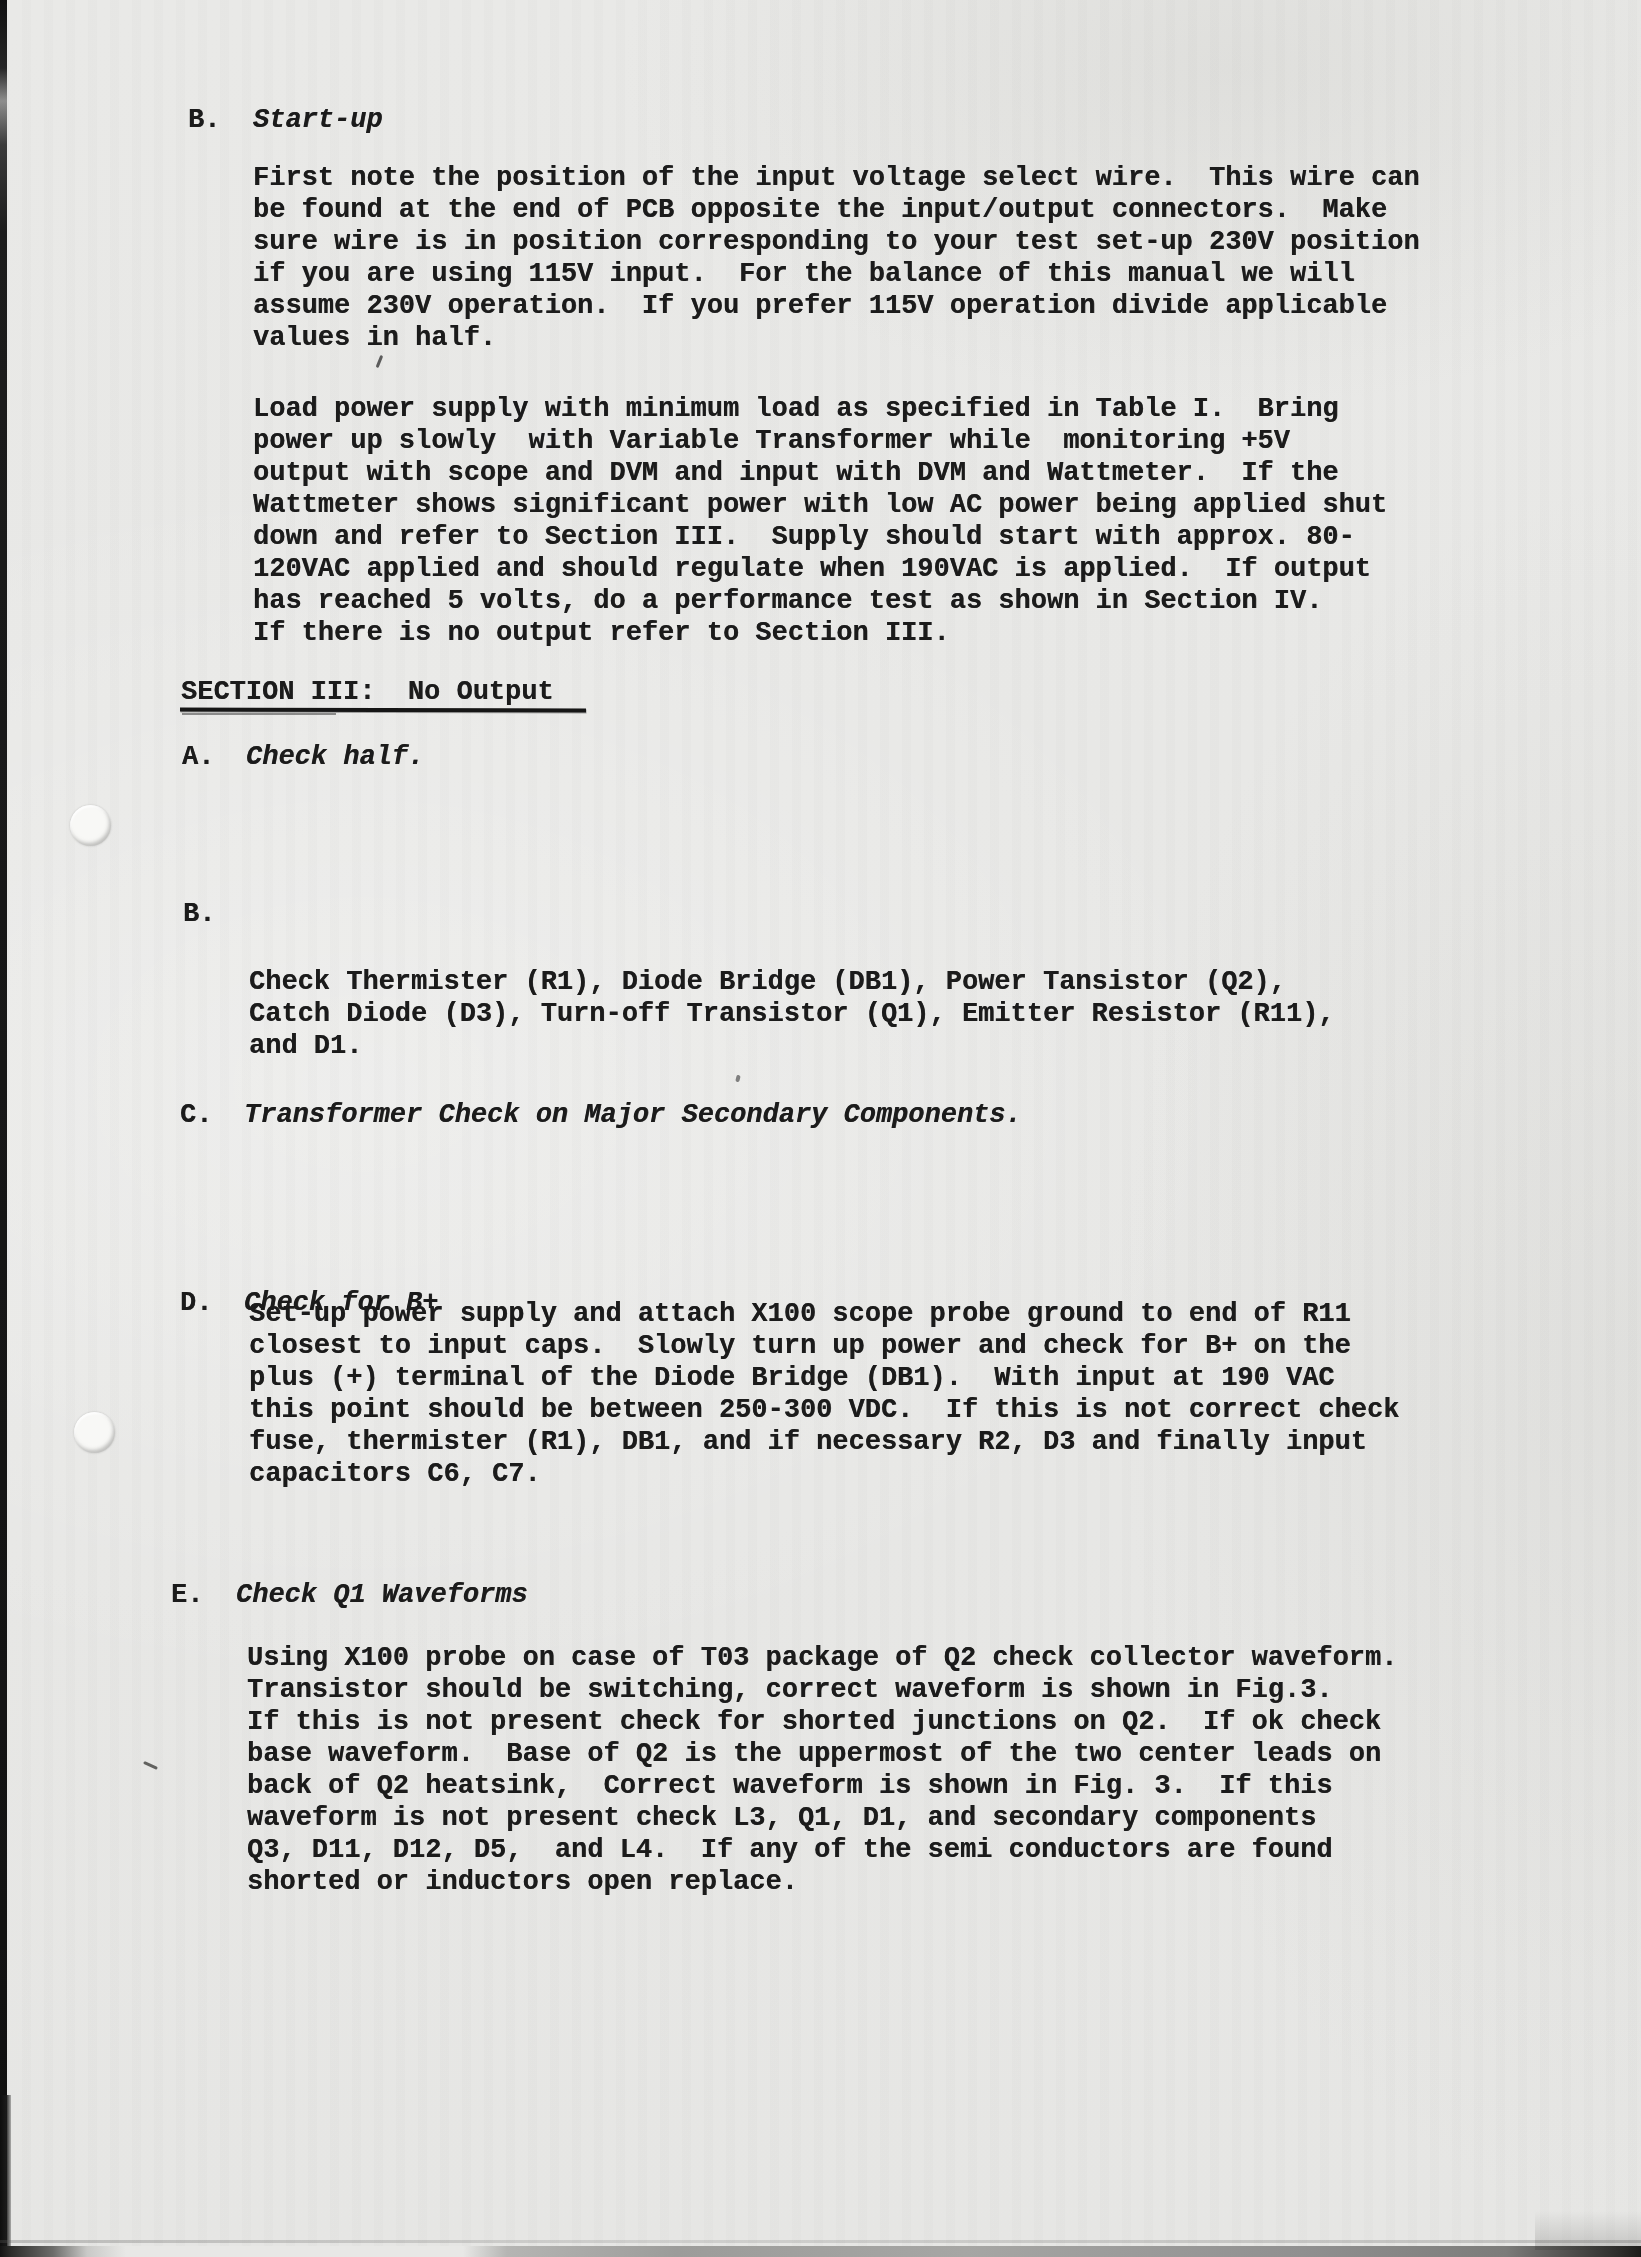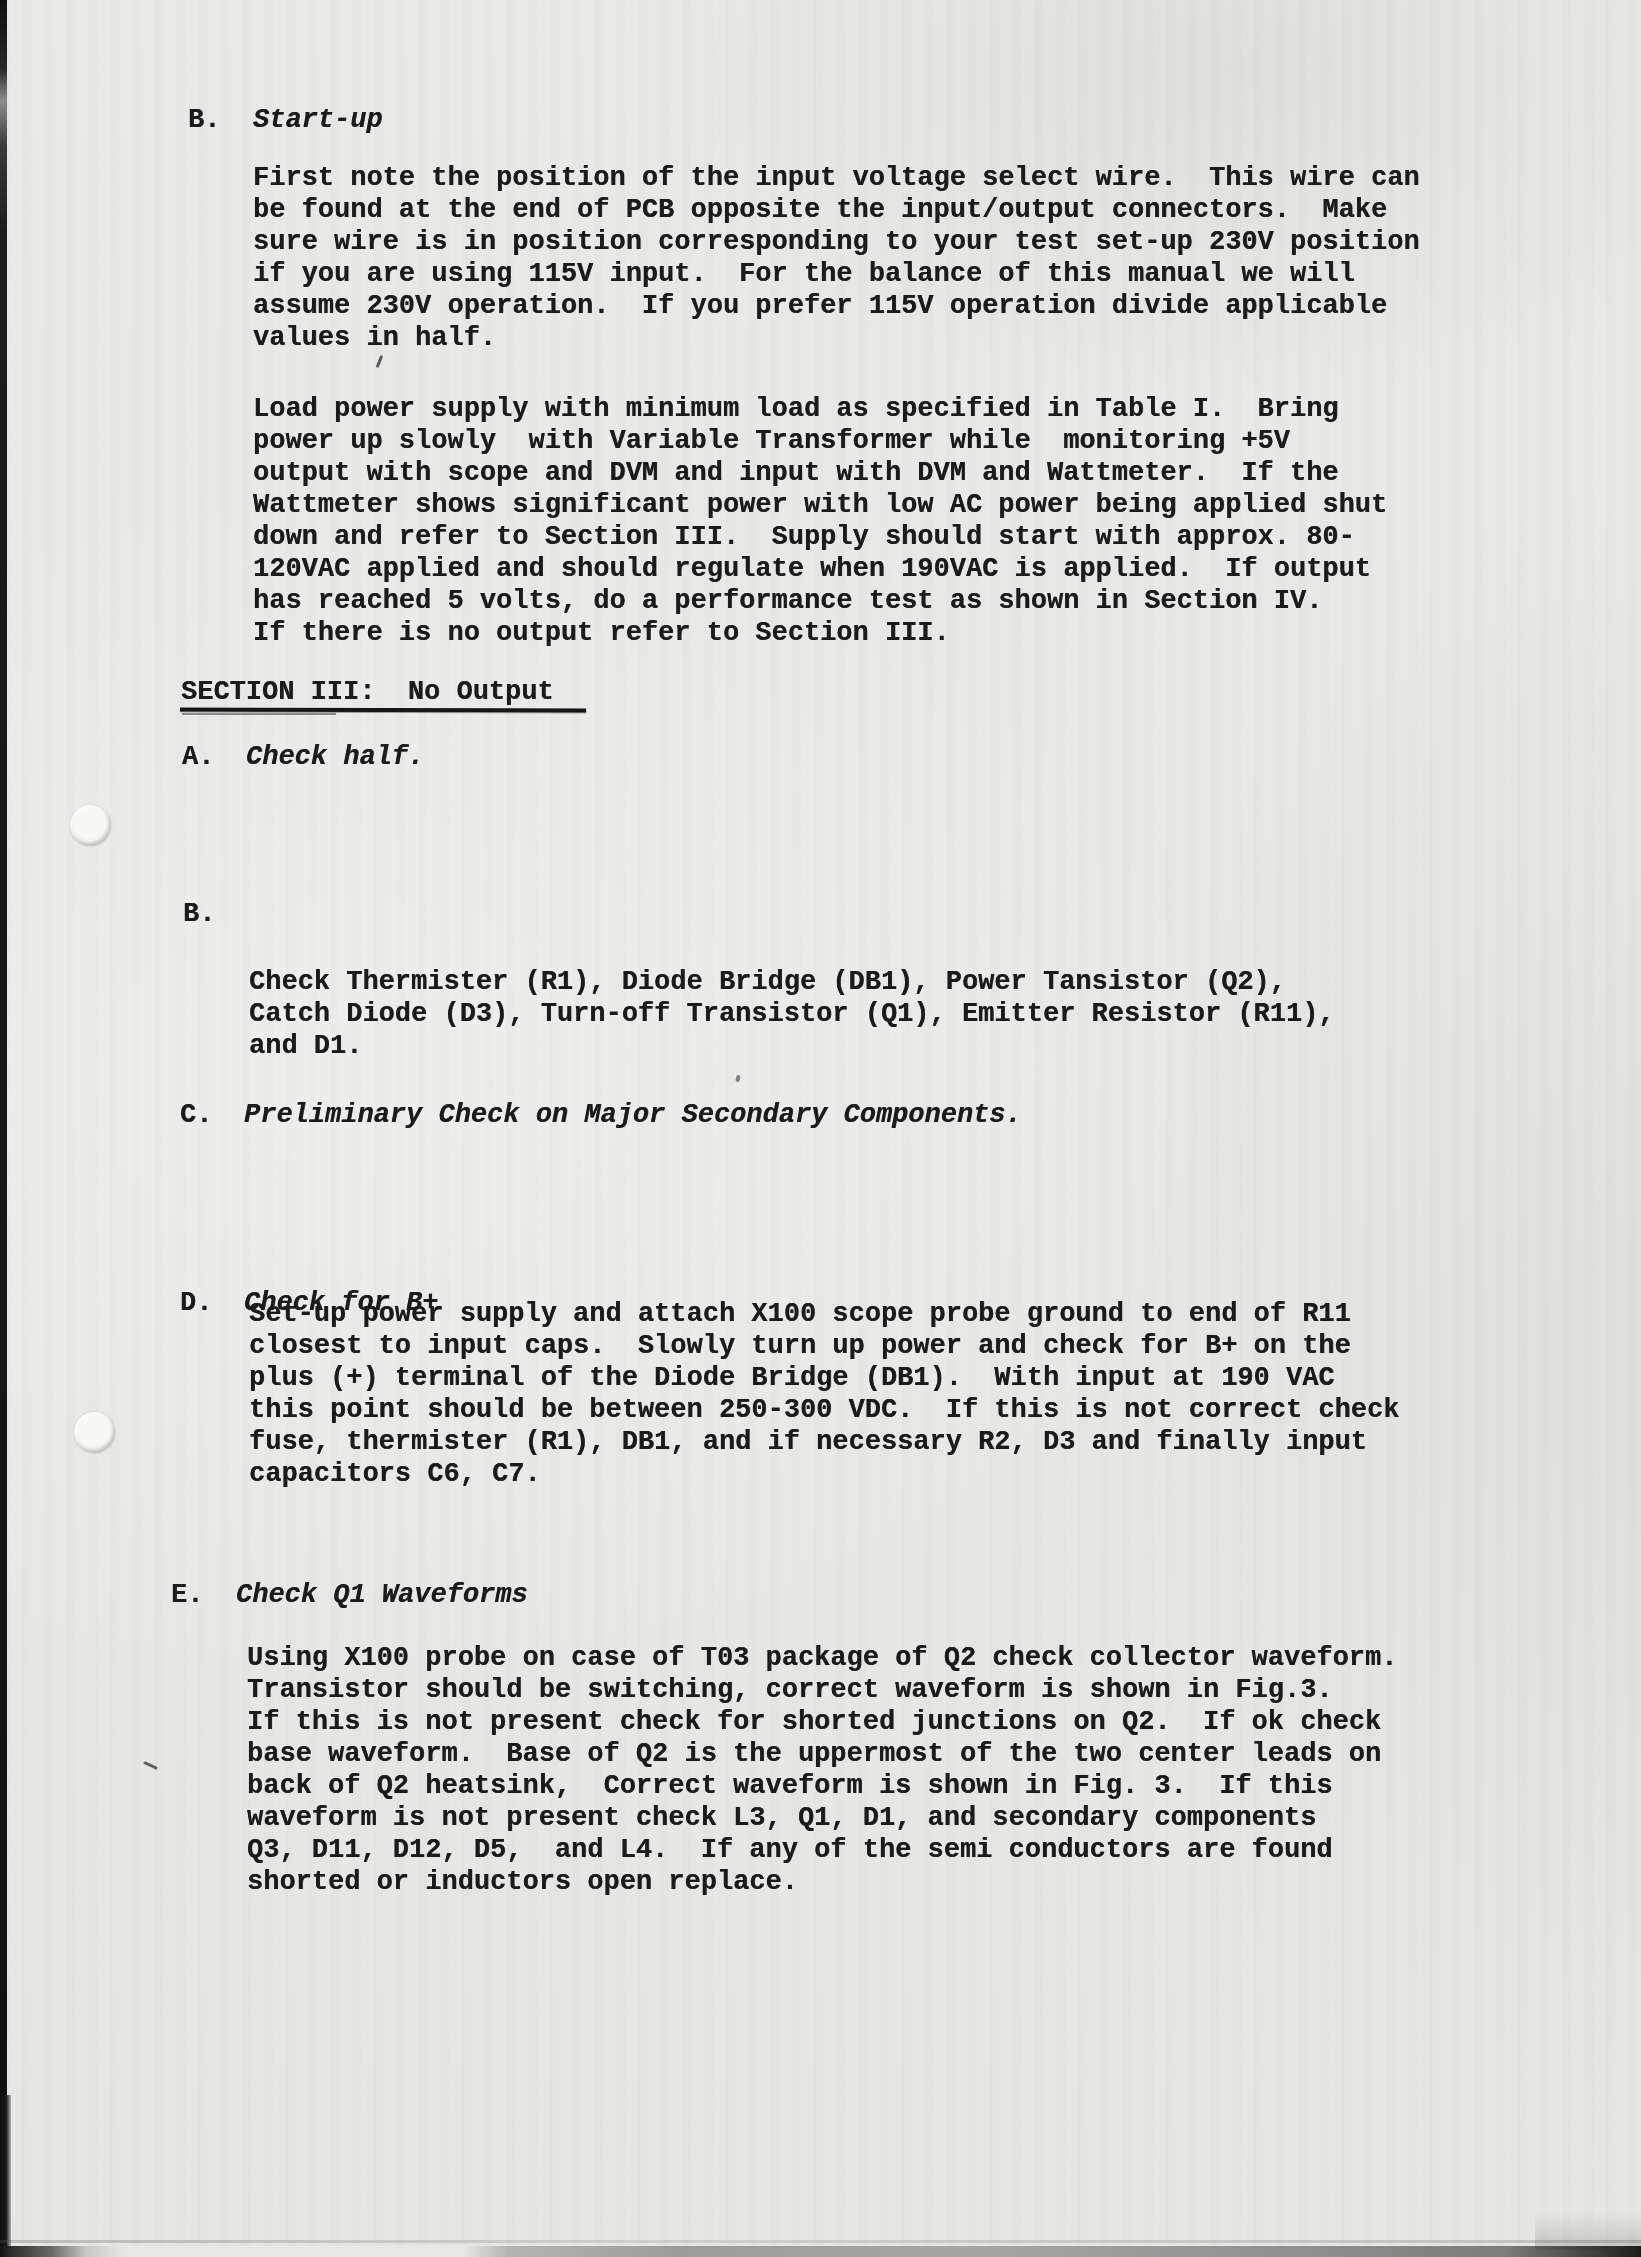--- a/index.html
+++ b/index.html
@@ -138,21 +138,21 @@
 
   <div class="row" style="top:898px">
     <span class="mono letter" style="left:183px">B.</span>
   </div>
   <div class="mono" style="left:249px;top:966px">Check Thermister (R1), Diode Bridge (DB1), Power Tansistor (Q2),
 Catch Diode (D3), Turn-off Transistor (Q1), Emitter Resistor (R11),
 and D1.</div>
 
   <div class="row" style="top:1099px">
     <span class="mono letter" style="left:180px">C.</span>
-    <span class="mono title" style="left:244px">Preliminary Check on Major Secondary Components.</span>
+    <span class="mono title" style="left:244px">Transformer Check on Major Secondary Components.</span>
   </div>
 
   <div class="row" style="top:1287px">
     <span class="mono letter" style="left:180px">D.</span>
     <span class="mono title" style="left:244px">Check for B+</span>
   </div>
   <div class="mono" style="left:249px;top:1298px">Set-up power supply and attach X100 scope probe ground to end of R11
 closest to input caps.  Slowly turn up power and check for B+ on the
 plus (+) terminal of the Diode Bridge (DB1).  With input at 190 VAC
 this point should be between 250-300 VDC.  If this is not correct check

